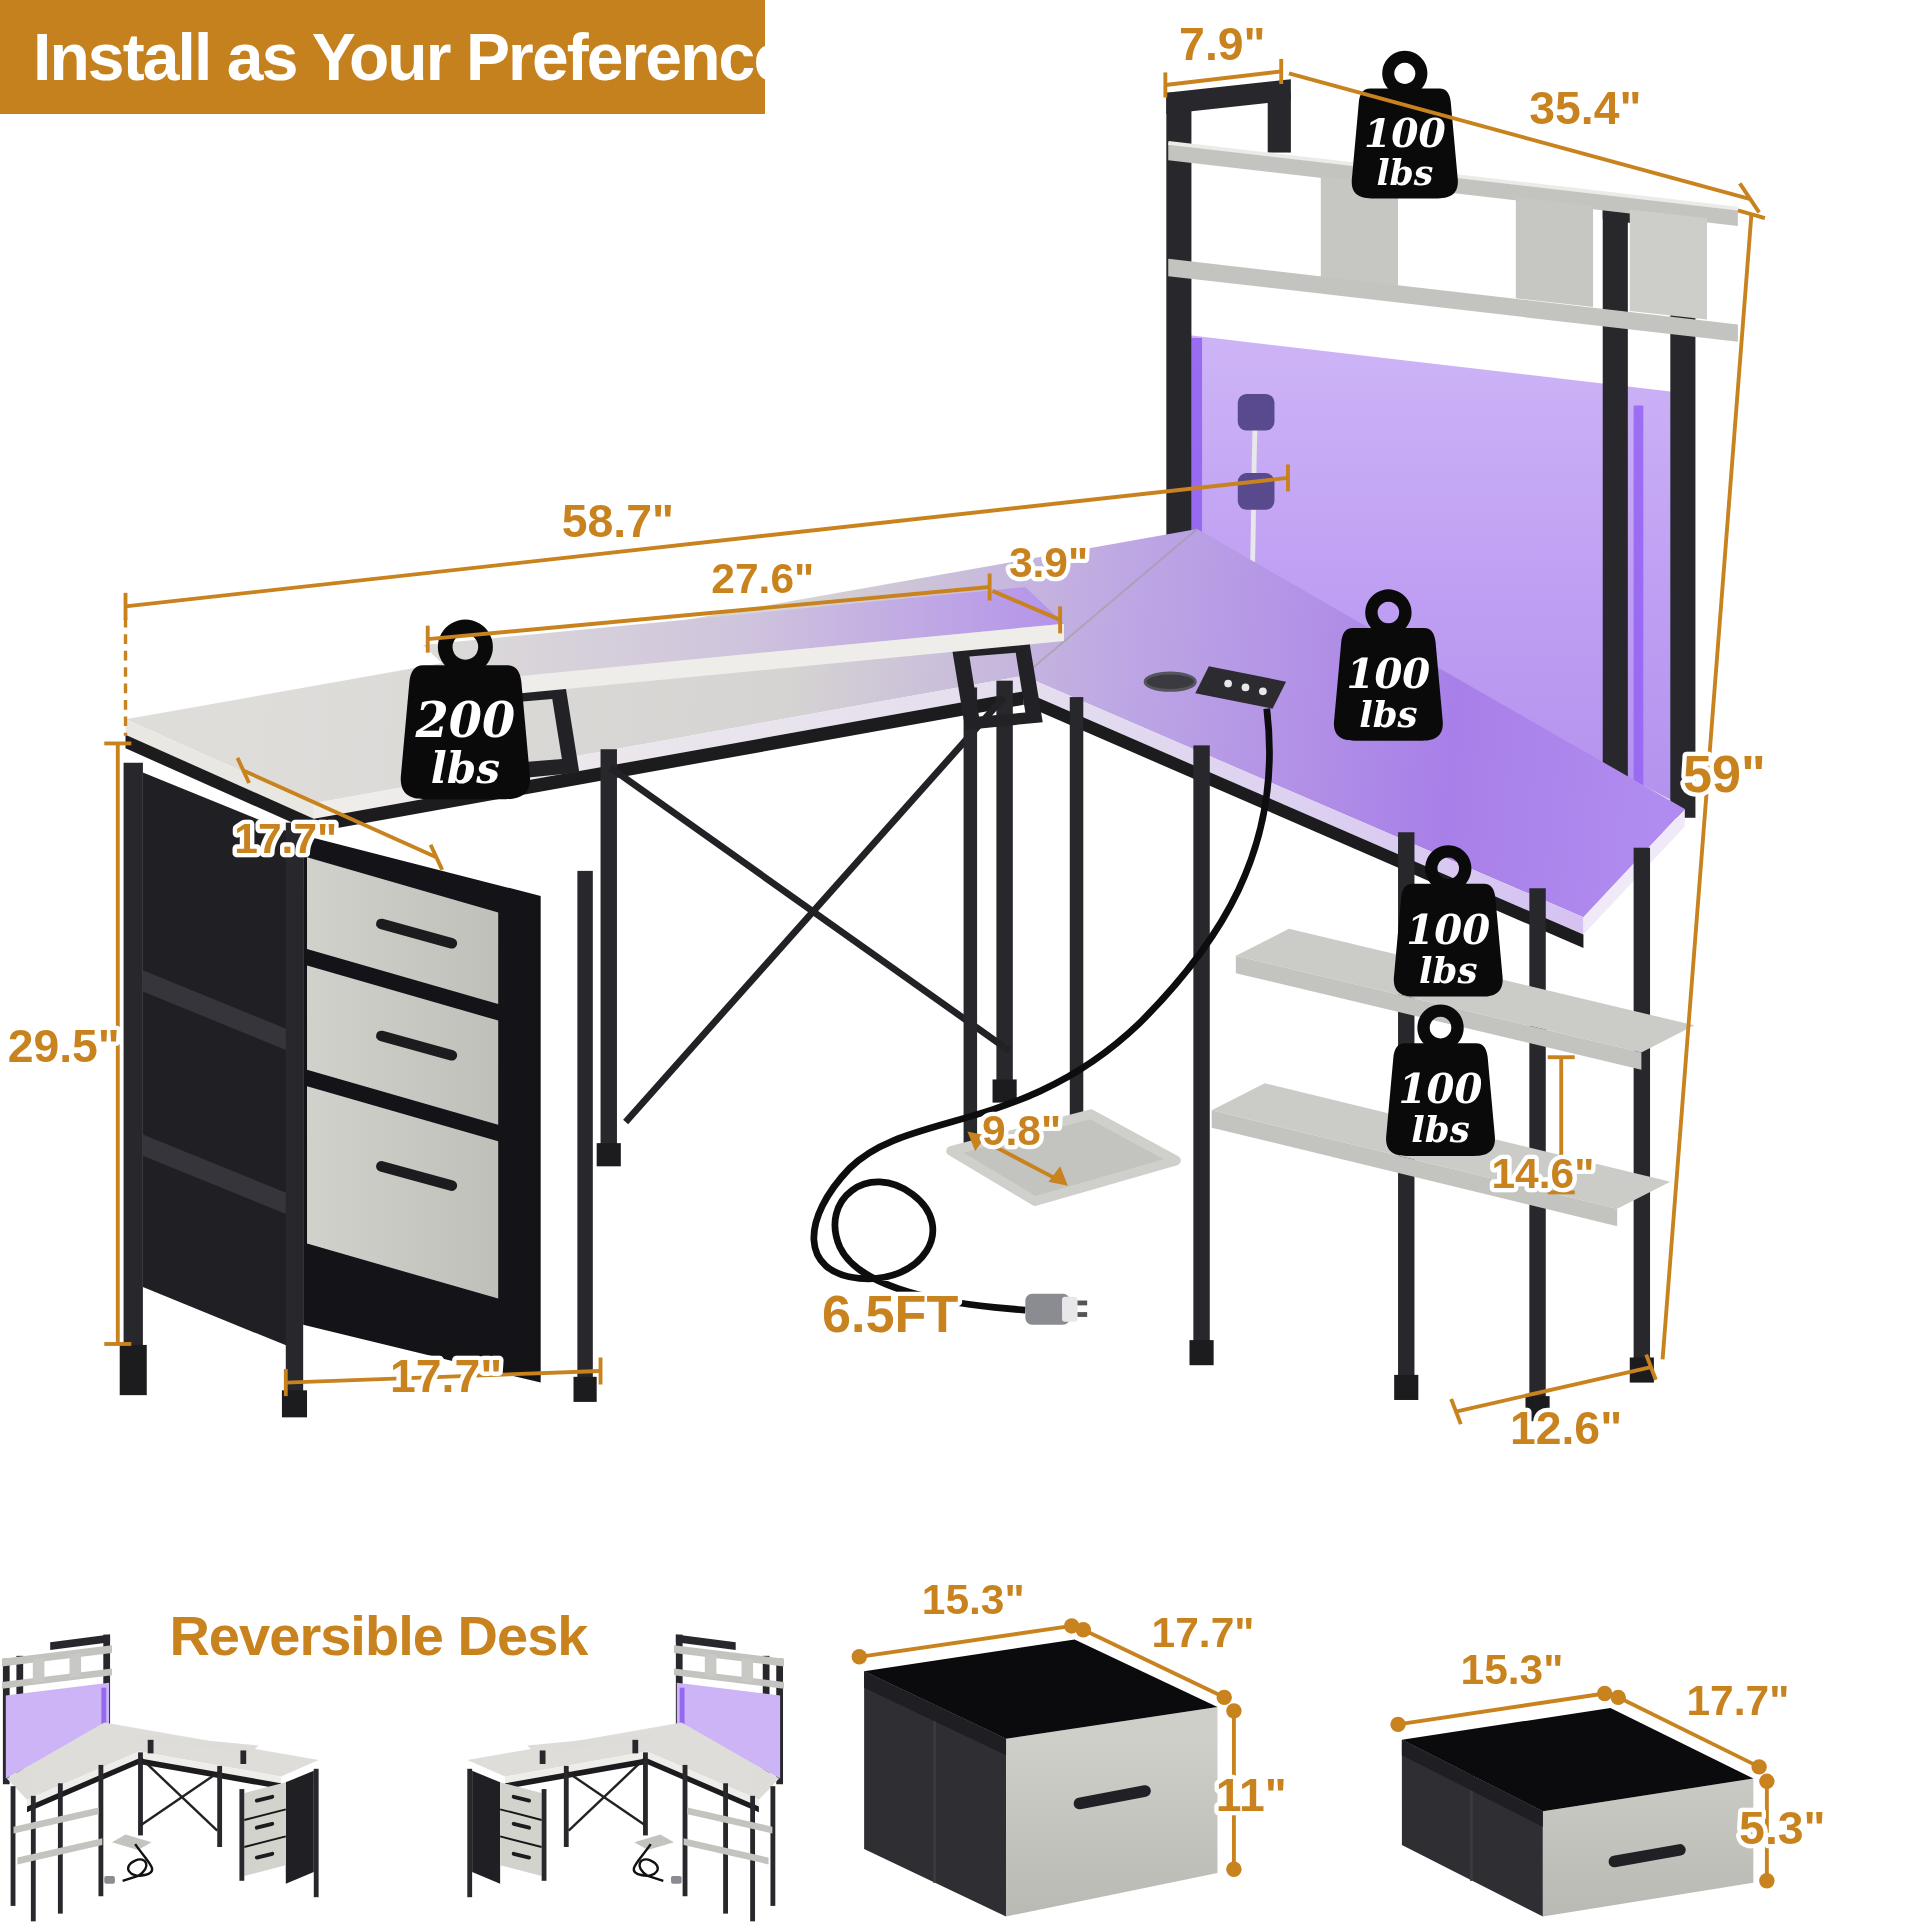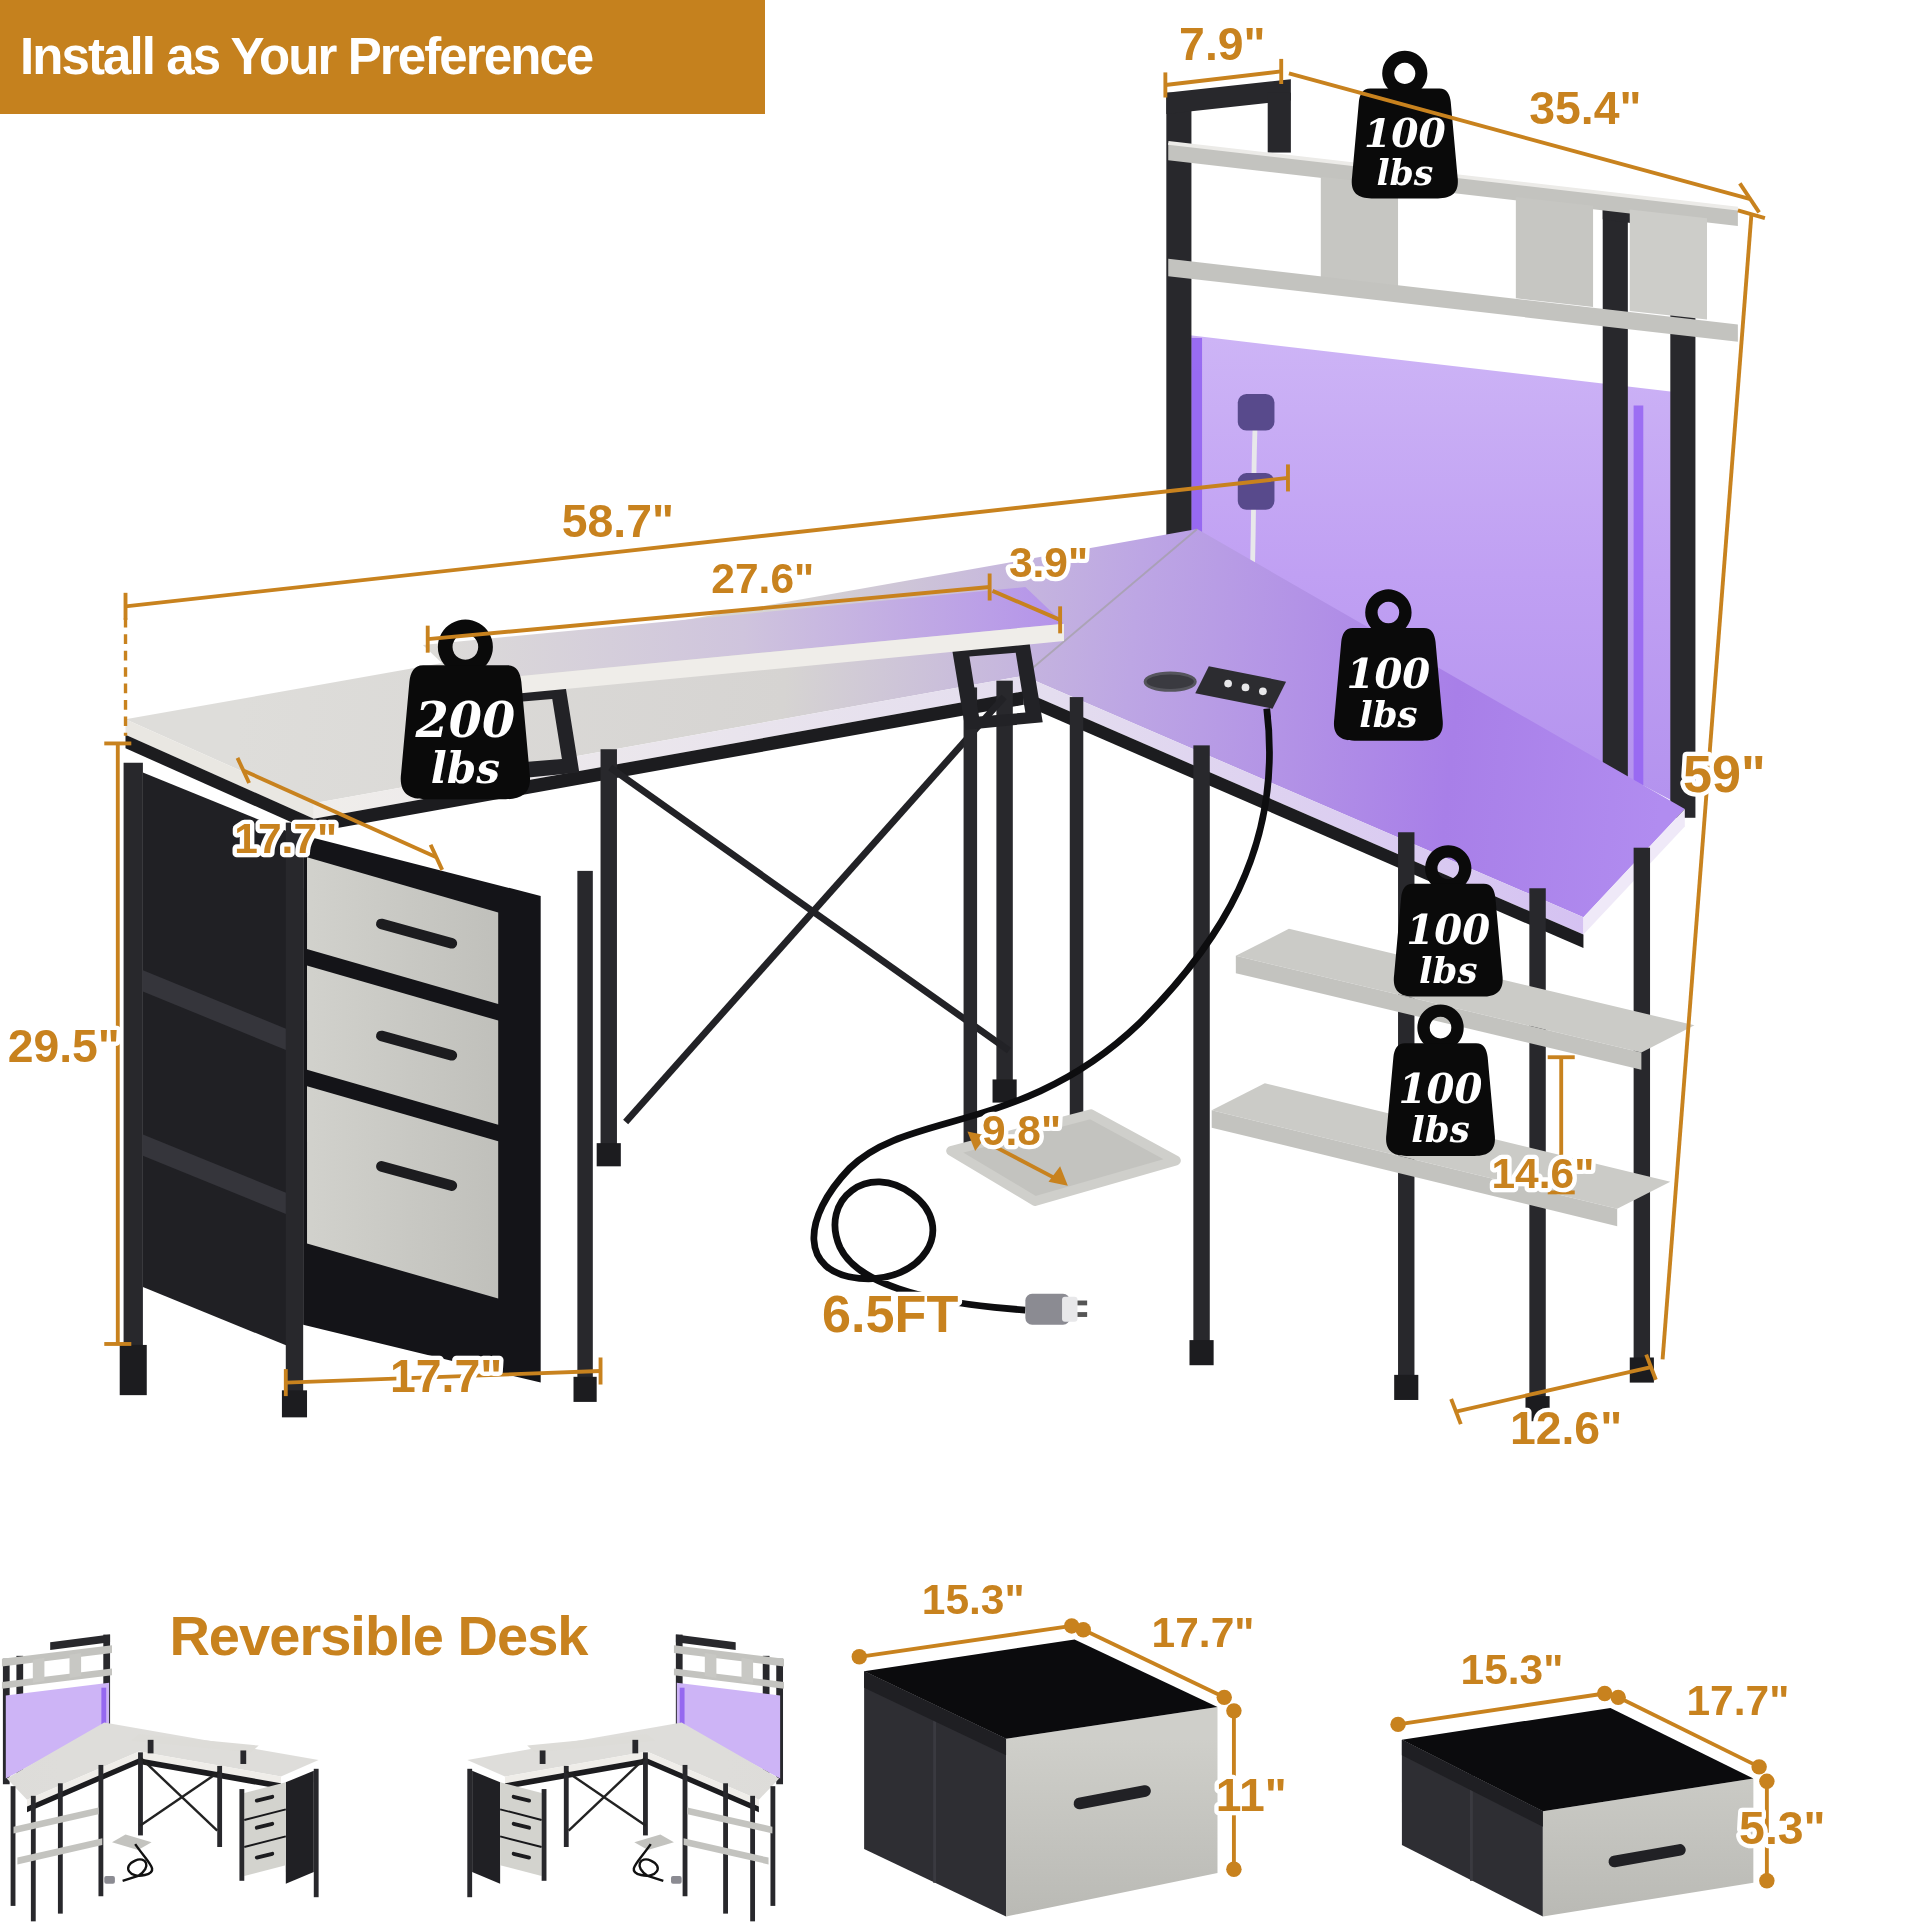--- a/index.html
+++ b/index.html
@@ -1,20 +1,20 @@
 <!DOCTYPE html>
 <html><head>
 <meta charset="utf-8">
 <style>
   html,body{margin:0;padding:0;background:#ffffff;}
   .page{position:relative;width:1931px;height:1931px;background:#ffffff;overflow:hidden;
         font-family:"Liberation Sans",sans-serif;}
   .banner{position:absolute;left:0;top:0;width:765px;height:114px;background:#C5811E;
-          color:#ffffff;font-weight:700;font-size:51px;letter-spacing:-1.9px;
-          line-height:114px;padding-left:20px;box-sizing:border-box;white-space:nowrap;}
+          color:#ffffff;font-weight:700;font-size:66px;letter-spacing:-1.9px;
+          line-height:114px;padding-left:33px;box-sizing:border-box;white-space:nowrap;}
   .scene{position:absolute;left:0;top:0;width:1931px;height:1931px;}
   text{font-family:"Liberation Sans",sans-serif;}
   .dim{font-weight:700;font-size:44px;fill:#C8821E;text-anchor:middle;
        paint-order:stroke;stroke:#ffffff;stroke-width:9px;stroke-linejoin:round;}
   .dim-lg{font-size:48px;}
   .dim-xl{font-size:54px;}
   .kbt{font-family:"DejaVu Serif",serif;font-style:italic;font-weight:700;fill:#ffffff;
        text-anchor:middle;stroke:none;}
   .rtitle{font-weight:700;font-size:58px;fill:#C8821E;text-anchor:middle;letter-spacing:-1px;}
   .oline{stroke:#C8821E;stroke-width:4;fill:none;}

